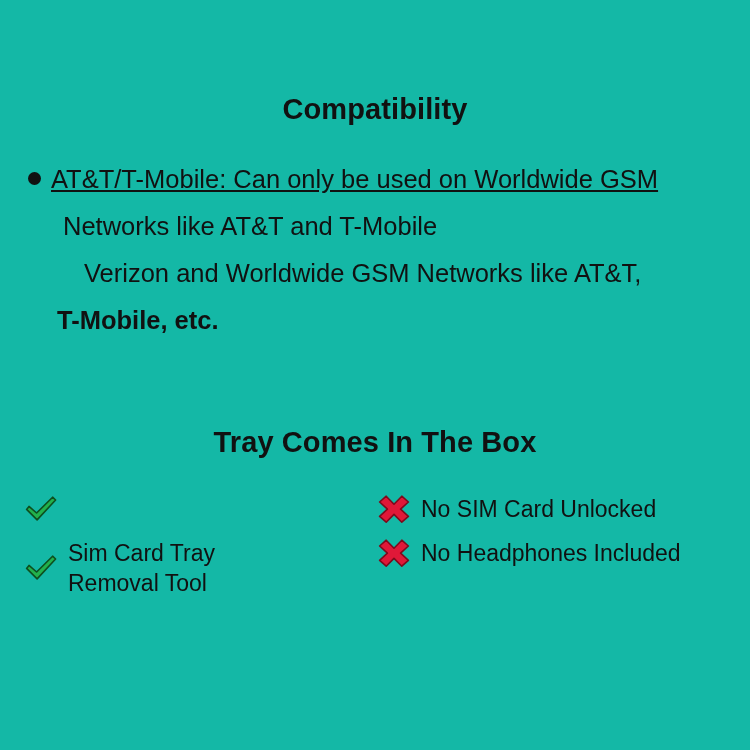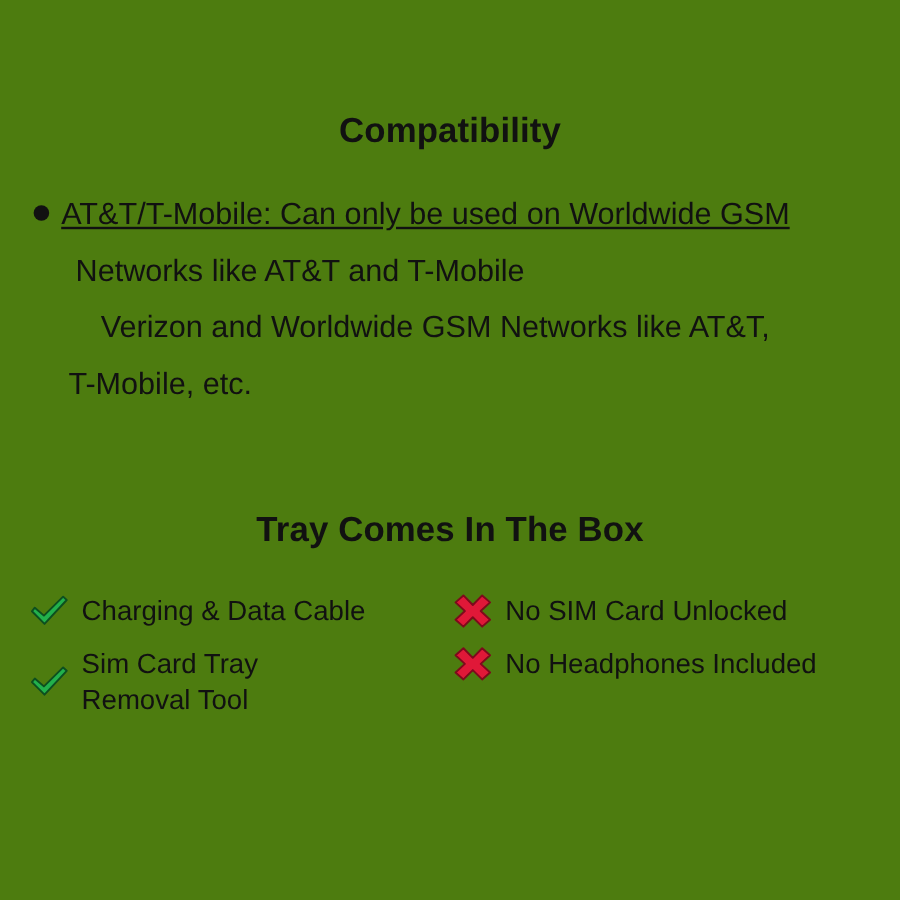--- a/index.html
+++ b/index.html
@@ -14,21 +14,21 @@
     font-family: "Liberation Sans", sans-serif;
     color: #0a0a0a;
     overflow: hidden;
     position: relative;
   }
 
   .sheet {
     position: relative;
     width: 750px;
     height: 750px;
-    background: #4d7c0f;
+    background: #14b8a6;
   }
 
   
   .section-title {
     position: absolute;
     left: 0;
     width: 750px;
     text-align: center;
     font-weight: bold;
     font-size: 29px;
@@ -67,21 +67,21 @@
     display: inline-block;
     width: 13px;
     height: 13px;
     border-radius: 50%;
     background: #111111;
     vertical-align: 3px;
     margin-right: 10px;
   }
   .compat-line.cont-a { padding-left: 63px; }
   .compat-line.cont-b { padding-left: 84px; }
-  .compat-line.cont-c { padding-left: 57px; }
+  .compat-line.cont-c { padding-left: 57px; font-weight: bold; }
 
   
   .box-grid {
     position: absolute;
     top: 494px;
     left: 0;
     width: 750px;
   }
   .box-row {
     position: absolute;
@@ -138,21 +138,20 @@
   <div class="section-title" id="title-box">Tray Comes In The Box</div>
 
   <div class="box-grid">
 
     <div class="box-row" id="row-cable">
       <span class="icon-wrap">
         <svg viewBox="0 0 34 30" xmlns="http://www.w3.org/2000/svg">
           <path d="M2.6 15.4 L5.0 12.4 L12.6 19.0 L28.6 3.2 L31.6 6.0 L13.1 25.9 Z" fill="#22b14c" stroke="#0d4f1f" stroke-width="1.6" stroke-linejoin="round"></path>
         </svg>
       </span>
-      <span class="box-label">Charging &amp; Data Cable</span>
     </div>
 
     <div class="box-row" id="row-tray">
       <span class="icon-wrap">
         <svg viewBox="0 0 34 30" xmlns="http://www.w3.org/2000/svg">
           <path d="M2.6 15.4 L5.0 12.4 L12.6 19.0 L28.6 3.2 L31.6 6.0 L13.1 25.9 Z" fill="#22b14c" stroke="#0d4f1f" stroke-width="1.6" stroke-linejoin="round"></path>
         </svg>
       </span>
       <span class="box-label">Sim Card Tray
 Removal Tool</span>

